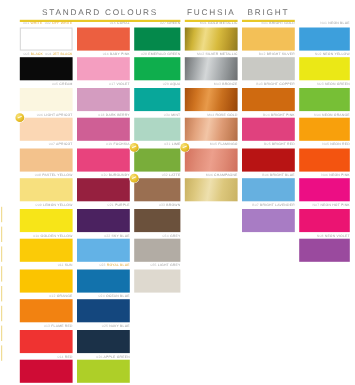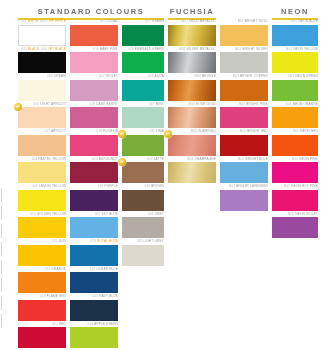--- a/index.html
+++ b/index.html
@@ -11,21 +11,21 @@
     position:relative;
   }
   #sheet{position:absolute;left:0;top:0;width:323px;height:350px;}
 
   
   .sect-head{position:absolute;text-align:center;}
   .sect-title{
     font-family:"Liberation Sans", sans-serif;
     font-size:7.5px;
     letter-spacing:1.6px;
-    font-weight:700;
+    font-weight:400;
     color:#6f6f6f;
     line-height:9px;
     white-space:nowrap;
   }
   .sect-rule{
     height:1.6px;
     background:#e8c828;
     margin-top:2px;
   }
 
@@ -83,22 +83,22 @@
 
 <div id="sheet">
     <div class="sect-head" style="left: 18px; top: 7px; width: 146px;">
       <div class="sect-title">STANDARD COLOURS</div>
       <div class="sect-rule" style="background: rgb(232, 200, 40);"></div>
     </div>
     <div class="sect-head" style="left: 168px; top: 7px; width: 48px;">
       <div class="sect-title">FUCHSIA</div>
       <div class="sect-rule" style="background: rgb(232, 200, 40);"></div>
     </div>
-    <div class="sect-head" style="left: 272px; top: 7px; width: 46px;">
-      <div class="sect-title">NEON</div>
+    <div class="sect-head" style="left: 220px; top: 7px; width: 48px;">
+      <div class="sect-title">BRIGHT</div>
       <div class="sect-rule" style="background: rgb(232, 200, 40);"></div>
     </div>
     <div class="cell" style="left: 18px; top: 19px; width: 48px; height: 27px;">
       <div class="lbl warn"><span class="code">001</span> <span class="nm">WHITE</span> &nbsp;<span class="code">002</span> <span class="nm">OFF WHITE</span></div>
       <div class="sw outline" style="background: rgb(255, 255, 255);"></div>
     </div>
     <div class="cell" style="left: 18px; top: 46.5px; width: 48px; height: 27px;">
       <div class="lbl warn"><span class="code">003</span> <span class="nm">BLACK</span> &nbsp;<span class="code">004</span> <span class="nm">JET BLACK</span></div>
       <div class="sw" style="background: rgb(10, 10, 10);"></div>
     </div>

